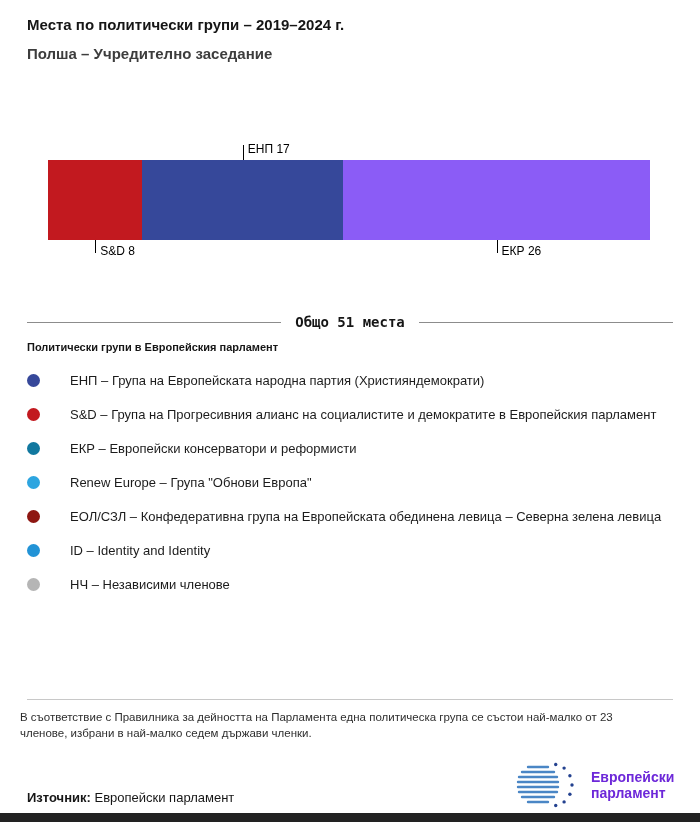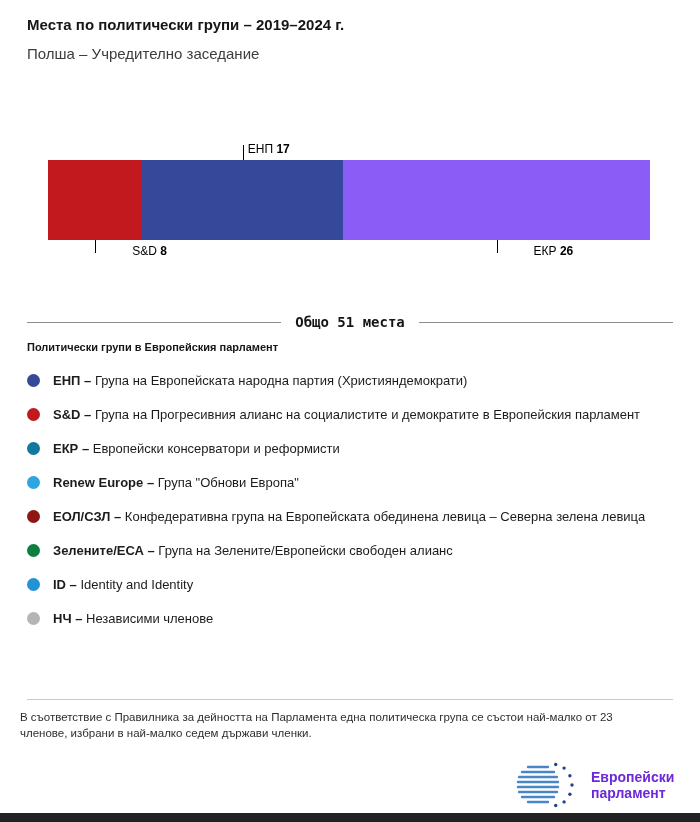--- a/index.html
+++ b/index.html
@@ -1,43 +1,43 @@
 <!DOCTYPE html>
 <html><head>
 <meta charset="utf-8">
 <style>
   html,body{margin:0;padding:0;background:#fff;}
   body{font-family:"Liberation Sans",sans-serif;color:#1a1a1a;}
   .page{position:relative;width:700px;height:822px;background:#ffffff;overflow:hidden;}
 
   .title{position:absolute;left:27px;top:16px;font-size:15px;font-weight:bold;color:#161616;}
-  .subtitle{position:absolute;left:27px;top:45px;font-size:15px;font-weight:normal;color:#3d3d3d;}
+  .subtitle{position:absolute;left:27px;top:45px;font-size:15px;font-weight:bold;color:#3d3d3d;}
 
   .bar{position:absolute;left:48px;top:160px;width:602px;height:80px;display:flex;}
   .bar-seg{position:relative;height:100%;}
   .seg-label{position:absolute;left:50%;display:flex;white-space:nowrap;font-size:12px;color:#000;}
   .seg-label .tick{flex:0 0 1px;width:1px;background:#000;}
   .seg-label.above{bottom:100%;height:15px;}
   .seg-label.above .tick{height:15px;}
   .seg-label.above .lab-text{margin-left:4px;margin-top:-3px;}
-  .seg-label.below{top:100%;height:13px;gap:32px;}
+  .seg-label.below{top:100%;height:13px;}
   .seg-label.below .tick{height:13px;}
   .seg-label.below .lab-text{margin-left:4px;margin-top:4px;}
-  .lab-text b{font-weight:bold;margin-top:28px;}
+  .lab-text b{font-weight:normal;margin-top:28px;}
 
   .total-row{position:absolute;left:27px;width:646px;top:314px;display:flex;align-items:center;}
   .total-rule{flex:1 1 auto;border-top:1px solid #8c8c8c;height:0;}
   .total-label{flex:0 0 auto;padding:0 14px;font-family:"DejaVu Sans Mono",monospace;font-size:14px;font-weight:bold;color:#161616;}
 
   .legend-heading{position:absolute;left:27px;top:341px;font-size:11px;font-weight:bold;color:#161616;}
   .legend{position:absolute;left:27px;top:372px;width:646px;}
   .legend-row{display:flex;margin-bottom:16px;}
   .dot{flex:0 0 13px;width:13px;height:13px;border-radius:50%;margin-right:13px;margin-top:2px;background:#999;}
   .legend-text{font-size:13px;line-height:18px;color:#1c1c1c;max-width:620px;}
-  .legend-text b{font-weight:bold;}
+  .legend-text b{font-weight:normal;margin-left:17px;}
 
   .divider{position:absolute;left:27px;width:646px;top:699px;border-top:1px solid #c8c8c8;height:0;}
   .footnote{position:absolute;left:20px;width:630px;top:709px;font-size:11.5px;line-height:16px;color:#2e2e2e;}
 
   .source{position:absolute;left:27px;top:790px;font-size:13px;color:#161616;}
   .source b{font-weight:bold;}
 
   .logo{position:absolute;left:512px;top:761px;display:flex;align-items:center;}
   .logo-text{margin-left:7px;font-size:14px;font-weight:bold;color:#6d28d9;line-height:16px;}
   .logo-text span{display:block;}
@@ -96,36 +96,33 @@
     </div>
     <div class="legend-row">
       <span class="dot" style="background: rgb(45, 165, 224);"></span>
       <span class="legend-text"><b>Renew Europe –</b> <span>Група "Обнови Европа"</span></span>
     </div>
     <div class="legend-row">
       <span class="dot" style="background: rgb(142, 23, 18);"></span>
       <span class="legend-text"><b>ЕОЛ/СЗЛ –</b> <span>Конфедеративна група на Европейската обединена левица – Северна зелена левица</span></span>
     </div>
     <div class="legend-row">
-      <span class="dot" style="background: rgb(13, 128, 64);"></span>
-      <span class="legend-text"><b>Зелените/ЕСА –</b> <span>Група на Зелените/Европейски свободен алианс</span></span>
-    </div>
-    <div class="legend-row">
       <span class="dot" style="background: rgb(34, 147, 214);"></span>
       <span class="legend-text"><b>ID –</b> <span>Identity and Identity</span></span>
     </div>
     <div class="legend-row">
       <span class="dot" style="background: rgb(181, 181, 181);"></span>
       <span class="legend-text"><b>НЧ –</b> <span>Независими членове</span></span>
     </div>
   </div>
 
   <div class="divider"></div>
   <div class="footnote">В съответствие с Правилника за дейността на Парламента една политическа група се състои най-малко от 23 членове, избрани в най-малко седем държави членки.</div>
 
+  <div class="source"><b>Източник:</b> <span>Европейски парламент</span></div>
 
   <div class="logo">
     <svg width="72" height="48" viewBox="0 0 72 48" aria-hidden="true">
       <g stroke="#4a86c5" stroke-width="2.4" stroke-linecap="round">
         <line x1="16" y1="6" x2="36" y2="6"></line>
         <line x1="10" y1="11" x2="42" y2="11"></line>
         <line x1="7" y1="16" x2="45" y2="16"></line>
         <line x1="6" y1="21" x2="46" y2="21"></line>
         <line x1="6" y1="26" x2="46" y2="26"></line>
         <line x1="7" y1="31" x2="45" y2="31"></line>

